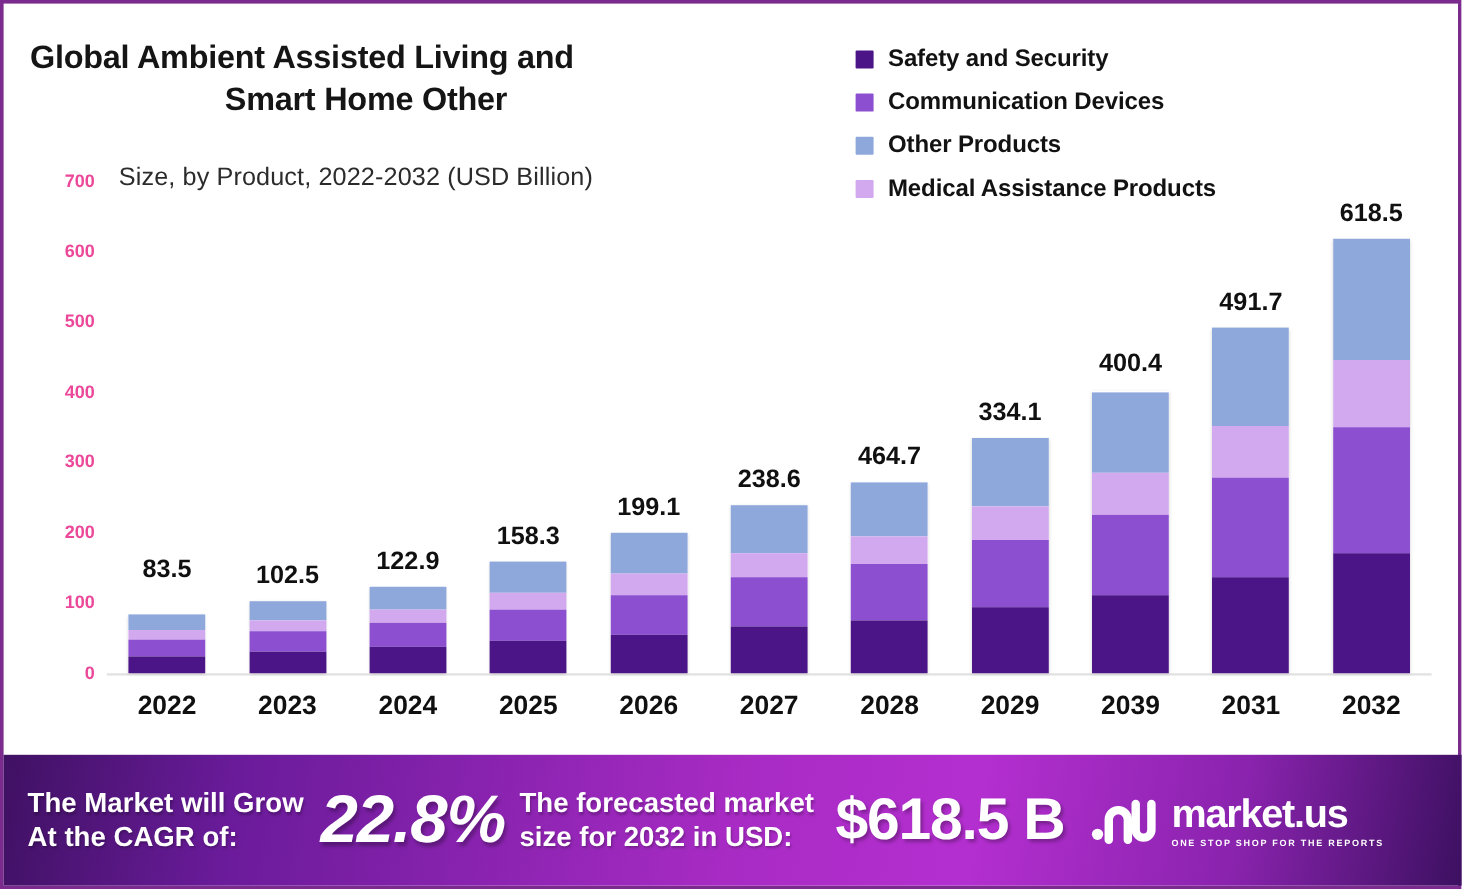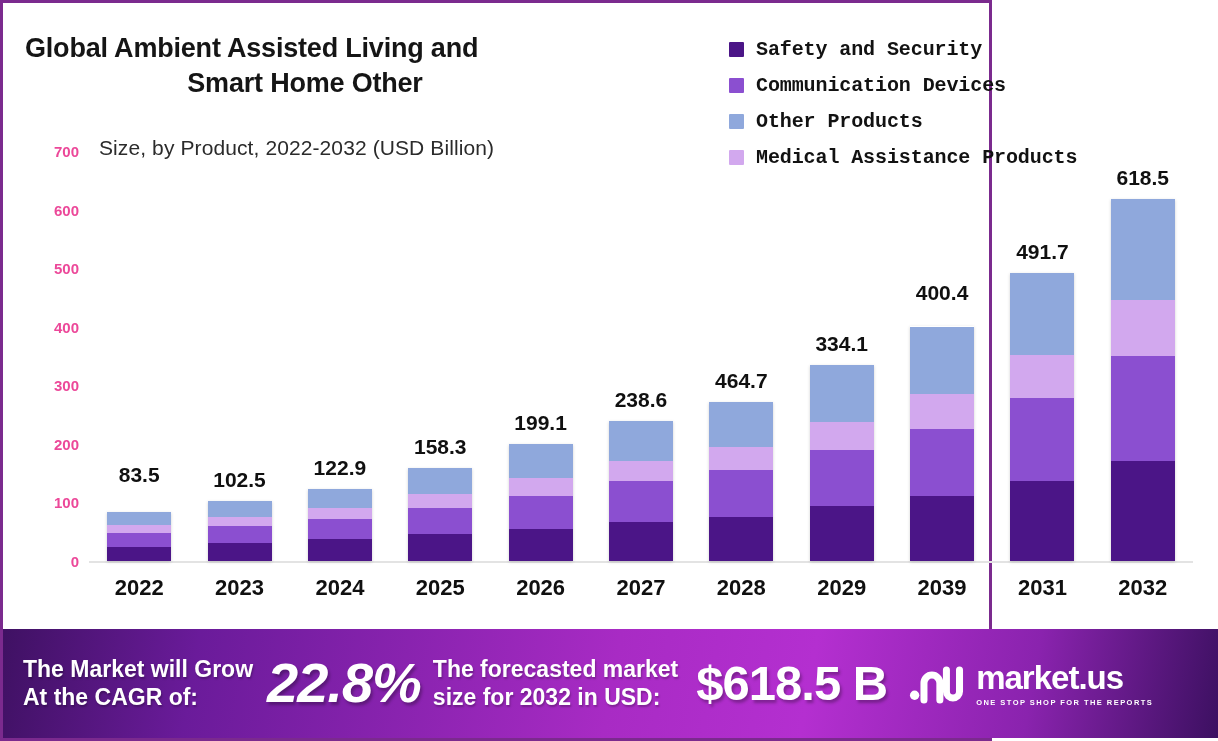--- a/index.html
+++ b/index.html
@@ -4,40 +4,40 @@
 <style>
   html,body{margin:0;padding:0;}
   body{
     width:1218px;height:741px;
     background:#ffffff;
     font-family:"Liberation Sans", sans-serif;
     overflow:hidden;
   }
   .frame{
     position:relative;
-    width:992px;height:741px;
+    width:1218px;height:741px;
     box-sizing:border-box;
     border:3px solid #7B2A8E;
     background:#ffffff;
   }
   
   .title{
     position:absolute;left:22px;top:28px;width:600px;
     font-size:27px;font-weight:bold;color:#151515;
     line-height:1.30;letter-spacing:-0.2px;
     text-align:left;
   }
   .title .l2{display:block;text-align:center;padding-right:40px;}
   .subtitle{
     position:absolute;left:96px;top:133px;
     font-size:21px;color:#2b2b2b;font-weight:400;
     letter-spacing:.1px;white-space:nowrap;
   }
   
-  .legend{position:absolute;left:726px;top:28px;font-family:Liberation Mono, monospace;}
+  .legend{position:absolute;left:710px;top:28px;}
   .legend-item{display:flex;align-items:center;height:36px;}
   .legend-swatch{
     width:15px;height:15px;margin-right:12px;flex:0 0 auto;border-radius:1px;
   }
   .legend-label{
     font-size:20px;font-weight:bold;color:#121212;white-space:nowrap;
     letter-spacing:-0.1px;
   }
   .ytick{
     position:absolute;right:0;transform:translateY(-50%);
@@ -227,21 +227,21 @@
         </div>
         <div class="bar-label" style="bottom: 204.687px;">334.1</div>
       </div>
       <div class="bar-col">
         <div class="bar" style="height: 234.52px;">
           <div class="seg" style="background: rgb(143, 168, 220); height: 28.8212%;"></div>
           <div class="seg" style="background: rgb(210, 168, 238); height: 14.7353%;"></div>
           <div class="seg" style="background: rgb(139, 79, 208); height: 28.7213%;"></div>
           <div class="seg" style="background: rgb(75, 21, 135); height: 27.7223%;"></div>
         </div>
-        <div class="bar-label" style="bottom: 256px;">400.4</div>
+        <div class="bar-label" style="bottom: 246px;">400.4</div>
       </div>
       <div class="bar-col">
         <div class="bar" style="height: 287.996px;">
           <div class="seg" style="background: rgb(143, 168, 220); height: 28.4116%;"></div>
           <div class="seg" style="background: rgb(210, 168, 238); height: 15.0498%;"></div>
           <div class="seg" style="background: rgb(139, 79, 208); height: 28.676%;"></div>
           <div class="seg" style="background: rgb(75, 21, 135); height: 27.8625%;"></div>
         </div>
         <div class="bar-label" style="bottom: 296.996px;">491.7</div>
       </div>

